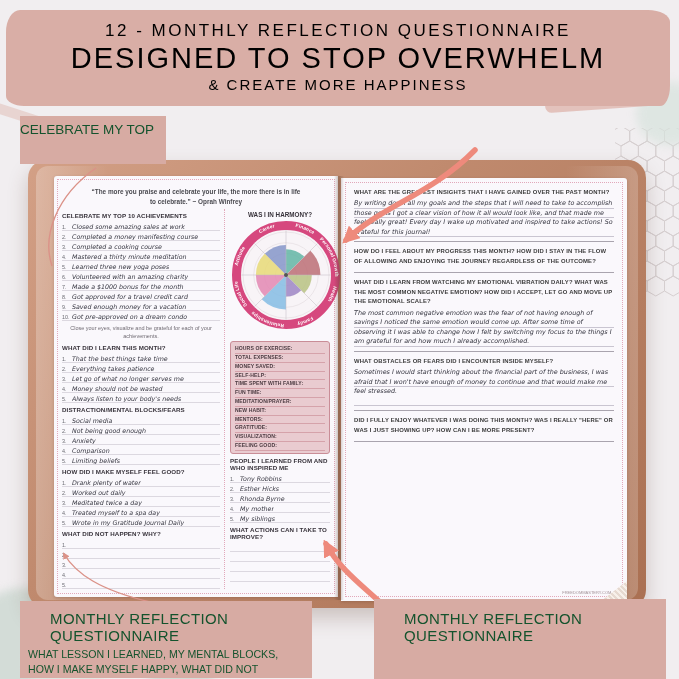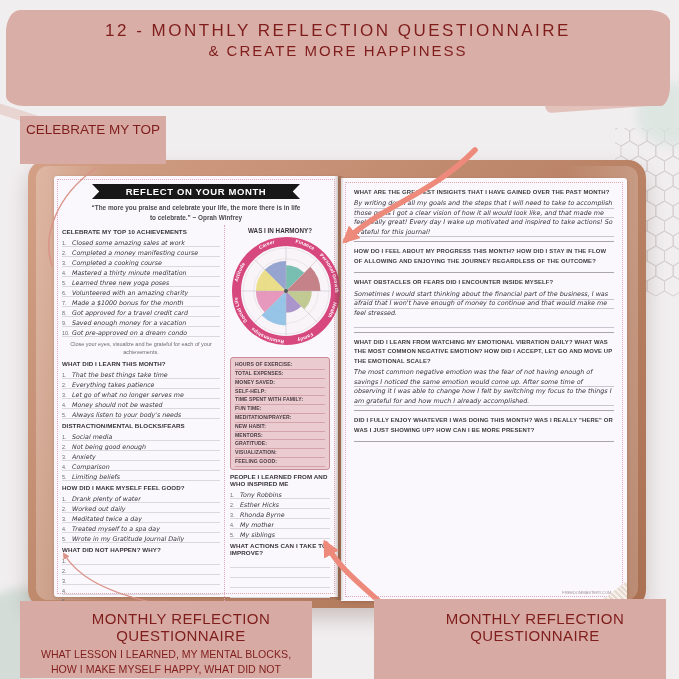--- a/index.html
+++ b/index.html
@@ -11,26 +11,26 @@
   .blob.b2{left:28px;top:628px;width:80px;height:70px;background:#dfe8e2;opacity:.9;}
   .blob.b3{left:148px;top:642px;width:66px;height:60px;background:#c9d6cd;opacity:.7;}
   .blob.b4{left:636px;top:82px;width:70px;height:64px;background:#d7e3dd;opacity:.7;}
   .smudge{position:absolute;background:#ddb3ab;opacity:.75;border-radius:8px;}
   .smudge.s1{left:545px;top:96px;width:120px;height:13px;transform:rotate(-4deg);}
   .smudge.s2{left:-20px;top:112px;width:90px;height:10px;transform:rotate(18deg);opacity:.45;}
   .honey{position:absolute;right:-6px;top:128px;}
   .honey polygon{fill:none;stroke:#d6cfd0;stroke-width:1;}
   
   .topband{position:absolute;left:6px;top:10px;width:664px;height:96px;background:#d9aea6;
-    border-radius:14px 22px 10px 18px / 22px 12px 20px 10px;color:#7f1d1d;text-align:center;z-index:2;}
+    border-radius:14px 22px 10px 18px / 22px 12px 20px 10px;color:#000000;text-align:center;z-index:2;}
   .topband .h1{margin-top:11px;font-size:17px;letter-spacing:2.5px;}
   .topband .h2{font-size:29px;letter-spacing:2px;margin-top:1px;}
   .topband .h3{font-size:15px;letter-spacing:2px;margin-top:1px;}
   
-  .callout{position:absolute;background:#d7aba3;color:#7f1d1d;text-align:center;z-index:6;}
+  .callout{position:absolute;background:#d7aba3;color:#14532d;text-align:left;z-index:6;}
   .callout.tl{left:20px;top:116px;width:146px;height:44px;font-size:13.5px;line-height:1.55;padding-top:4px;}
   .callout.tr{left:448px;top:122px;width:202px;height:40px;padding-top:5px;}
   .callout.tr .c1{font-size:14px;letter-spacing:.5px;}
   .callout.tr .c2{font-size:9.8px;letter-spacing:.3px;margin-top:1px;}
   .callout.bl{left:20px;top:601px;width:292px;height:68px;padding-top:9px;}
   .callout.br{left:374px;top:599px;width:292px;height:70px;padding-top:11px;}
   .callout .t{font-size:15px;letter-spacing:.4px;margin-left:30px;}
   .callout .st{font-size:10.6px;line-height:1.45;margin-top:3px;padding:0 8px;}
   
   .book{position:absolute;left:28px;top:160px;width:618px;height:448px;border-radius:18px;
@@ -132,32 +132,32 @@
     </svg>
   <div class="blob b1"></div>
   <div class="blob b2"></div>
   <div class="blob b3"></div>
   <div class="blob b4"></div>
   <div class="smudge s1"></div>
   <div class="smudge s2"></div>
 
   <header class="topband">
     <div class="h1">12 - MONTHLY REFLECTION QUESTIONNAIRE</div>
+    <div class="h2">DESIGNED TO STOP OVERWHELM</div>
     <div class="h3">&amp; CREATE MORE HAPPINESS</div>
   </header>
 
   <div class="callout tl">
     <div>CELEBRATE MY TOP</div>
   </div>
 
   <div class="book"></div>
 
   <div class="page page-left">
     <div class="lp">
-      <div class="banner">REFLECT ON YOUR MONTH</div>
       <div class="quote">“The more you praise and celebrate your life, the more there is in life to celebrate.” ~ Oprah Winfrey</div>
       <div class="cols">
         <div class="col-l">
           <div class="sect-title">CELEBRATE MY TOP 10 ACHIEVEMENTS</div>
           <div>
 
           <div class="row">
                 <span class="num">1.</span>
                 <span class="hand">Closed some amazing sales at work</span>
               </div>
@@ -400,27 +400,27 @@
         <div class="qblock">
           <div class="qtext">WHAT ARE THE GREATEST INSIGHTS THAT I HAVE GAINED OVER THE PAST MONTH?</div>
           <div class="atext hand">By writing down all my goals and the steps that I will need to take to accomplish those goals I got a clear vision of how it all would look like, and that made me feel really great! Every day I wake up motivated and inspired to take actions! So grateful for this journal!</div>
         </div>
 
         <div class="qblock">
           <div class="qtext">HOW DO I FEEL ABOUT MY PROGRESS THIS MONTH? HOW DID I STAY IN THE FLOW OF ALLOWING AND ENJOYING THE JOURNEY REGARDLESS OF THE OUTCOME?</div>
         </div>
 
         <div class="qblock">
+          <div class="qtext">WHAT DID I LEARN FROM WATCHING MY EMOTIONAL VIBRATION DAILY? WHAT WAS THE MOST COMMON NEGATIVE EMOTION? HOW DID I ACCEPT, LET GO AND MOVE UP THE EMOTIONAL SCALE?</div>
+          <div class="atext hand">The most common negative emotion was the fear of not having enough of savings I noticed the same emotion would come up. After some time of observing it I was able to change how I felt by switching my focus to the things I am grateful for and how much I already accomplished.</div>
+        </div>
+
+        <div class="qblock">
           <div class="qtext">WHAT OBSTACLES OR FEARS DID I ENCOUNTER INSIDE MYSELF?</div>
           <div class="atext hand">Sometimes I would start thinking about the financial part of the business, I was afraid that I won't have enough of money to continue and that would make me feel stressed.</div>
-        </div>
-
-        <div class="qblock">
-          <div class="qtext">WHAT DID I LEARN FROM WATCHING MY EMOTIONAL VIBRATION DAILY? WHAT WAS THE MOST COMMON NEGATIVE EMOTION? HOW DID I ACCEPT, LET GO AND MOVE UP THE EMOTIONAL SCALE?</div>
-          <div class="atext hand">The most common negative emotion was the fear of not having enough of savings I noticed the same emotion would come up. After some time of observing it I was able to change how I felt by switching my focus to the things I am grateful for and how much I already accomplished.</div>
         </div>
 
         <div class="qblock">
           <div class="qtext">DID I FULLY ENJOY WHATEVER I WAS DOING THIS MONTH? WAS I REALLY "HERE" OR WAS I JUST SHOWING UP? HOW CAN I BE MORE PRESENT?</div>
         </div>
       </div>
     <div class="pfooter" style="position:absolute;right:10px;bottom:6px;">FREEDOMMASTERY.COM  42</div>
     <div class="curl"></div>
   </div>
   <div class="spine"></div>

